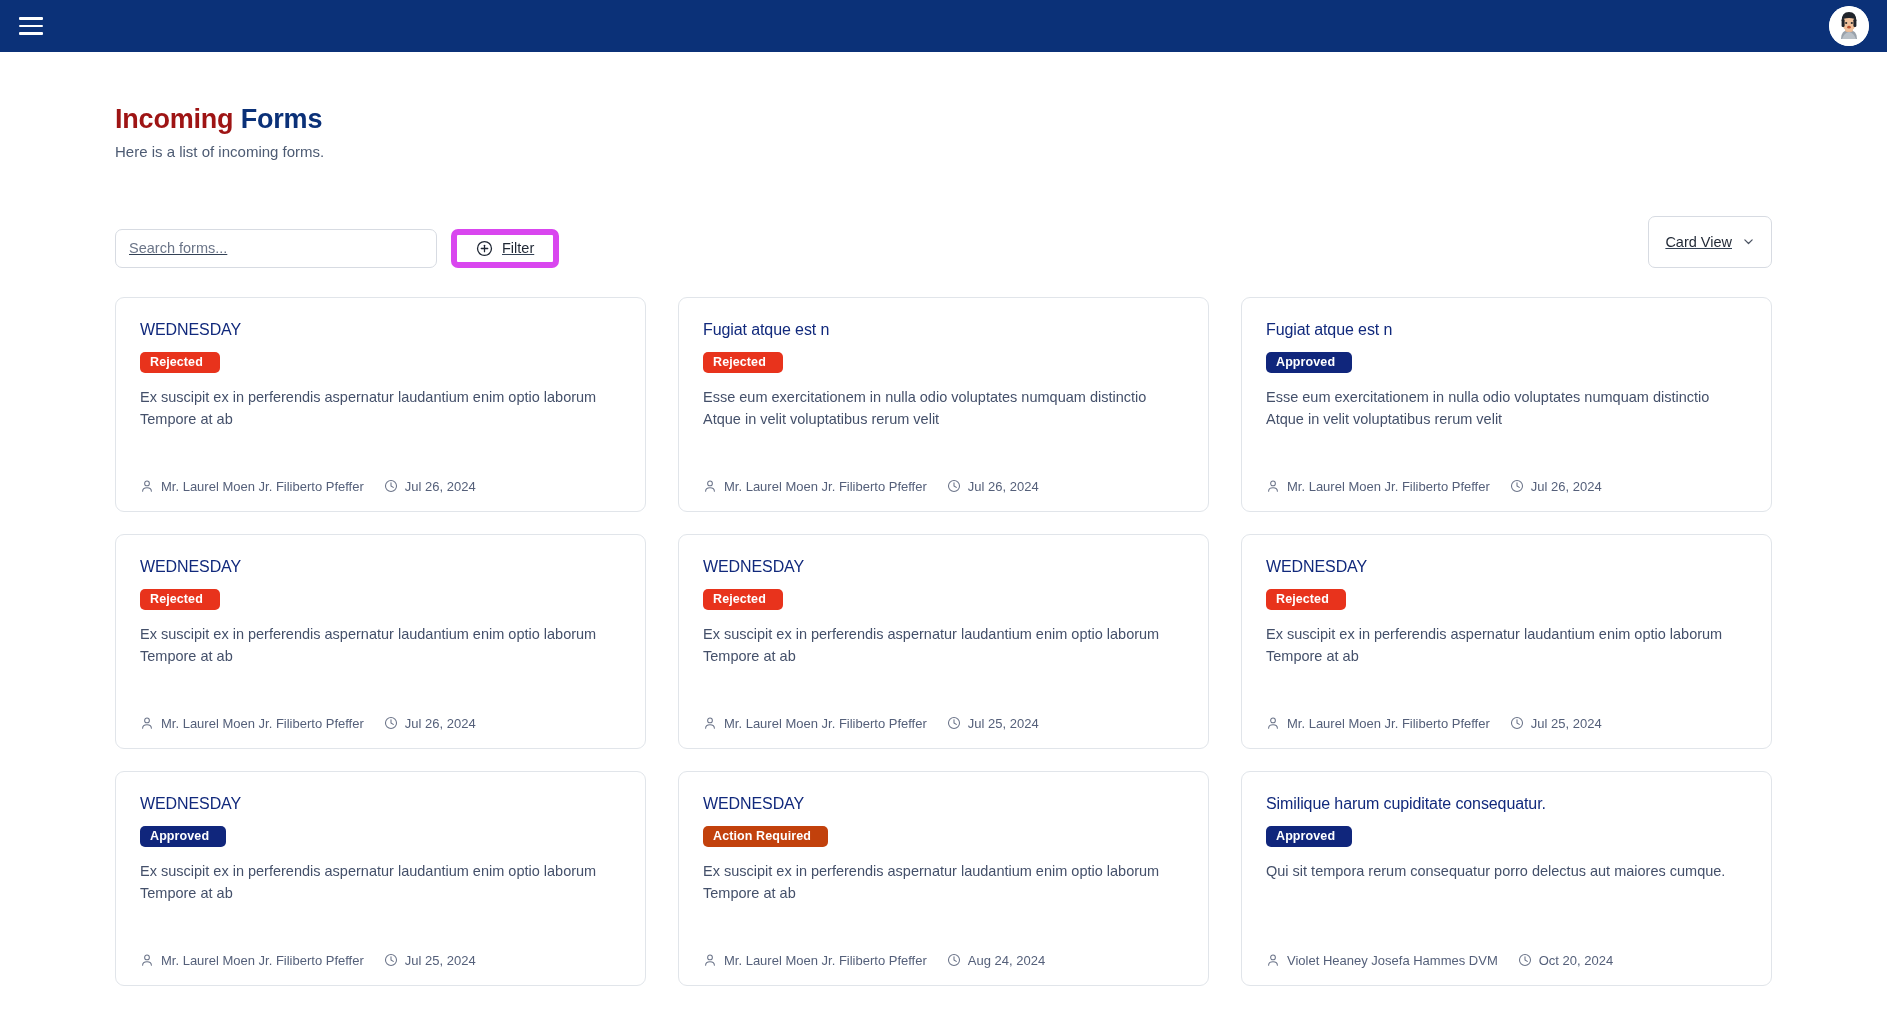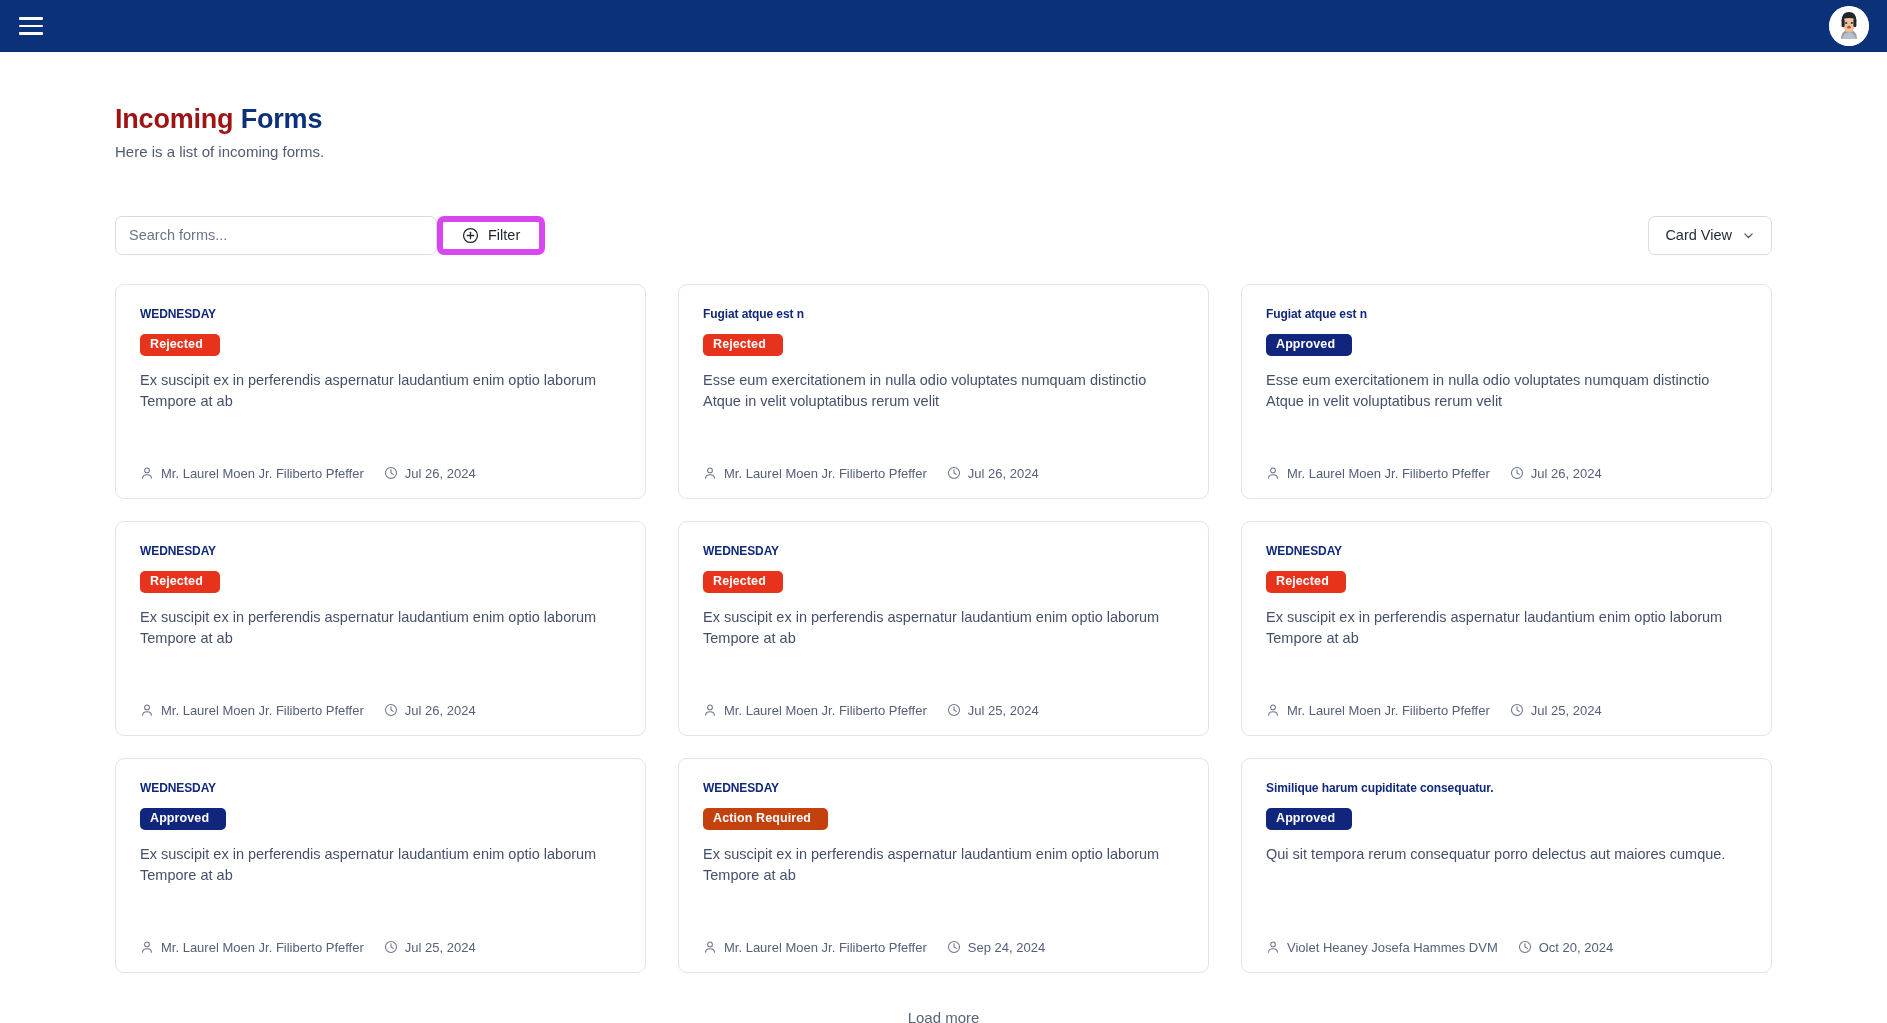--- a/index.html
+++ b/index.html
@@ -89,21 +89,22 @@
     margin-top: 8px;
     font-size: 15px;
     color: #4d5b73;
   }
 
   
   .toolbar {
     margin-top: 56px;
     display: flex;
     align-items: flex-end;
-    gap: 0;
+    gap: 14px;
+    text-decoration: underline;
   }
 
   .search-input {
     width: 322px;
     height: 39px;
     border: 1px solid #d7dbe2;
     border-radius: 7px;
     padding: 0 13px;
     font-size: 14.5px;
     font-family: "Liberation Sans", sans-serif;
@@ -124,21 +125,21 @@
     background: #fff;
     font-size: 14.5px;
     font-family: "Liberation Sans", sans-serif;
     color: #1f2734;
     cursor: pointer;
   }
 
   .toolbar-spacer { flex: 1 1 auto; }
 
   .view-btn {
-    height: 39px;
+    height: 52px;
     display: inline-flex;
     align-items: center;
     gap: 10px;
     padding: 0 16px;
     border: 1px solid #d7dbe2;
     border-radius: 7px;
     background: #fff;
     font-size: 14.5px;
     font-family: "Liberation Sans", sans-serif;
     color: #1f2734;
@@ -159,22 +160,22 @@
     border-radius: 9px;
     background: #ffffff;
     padding: 22px 24px 17px 24px;
     min-height: 215px;
     display: flex;
     flex-direction: column;
     cursor: pointer;
   }
 
   .card-title {
-    font-size: 12px;
-    font-weight: bold;
+    font-size: 16px;
+    font-weight: normal;
     color: #11297c;
     line-height: 1.2;
     letter-spacing: -0.1px;
   }
 
   .badge {
     display: inline-block;
     align-self: flex-start;
     margin-top: 13px;
     padding: 4px 17px 5px 10px;
@@ -459,21 +460,21 @@
           <circle cx="8" cy="5" r="2.7" fill="none" stroke="#6b7489" stroke-width="1.2"></circle>
           <path d="M3 14 q0-4 5-4 t5 4" fill="none" stroke="#6b7489" stroke-width="1.2" stroke-linecap="round"></path>
         </svg>
         <span>Mr. Laurel Moen Jr. Filiberto Pfeffer</span>
       </span>
       <span class="meta-item">
         <svg class="meta-icon" width="14" height="14" viewBox="0 0 16 16">
           <circle cx="8" cy="8" r="6.3" fill="none" stroke="#6b7489" stroke-width="1.2"></circle>
           <polyline points="8,4.4 8,8 10.6,9.6" fill="none" stroke="#6b7489" stroke-width="1.2" stroke-linecap="round" stroke-linejoin="round"></polyline>
         </svg>
-        <span>Sep 24, 2024</span>
+        <span>Aug 24, 2024</span>
       </span>
     </div>
   </div>
 
   <div class="form-card">
     <div class="card-title">Similique harum cupiditate consequatur.</div>
     <span class="badge approved">Approved</span>
     <div class="card-desc">Qui sit tempora rerum consequatur porro delectus aut maiores cumque.</div>
     <div class="card-spacer"></div>
     <div class="card-meta">

